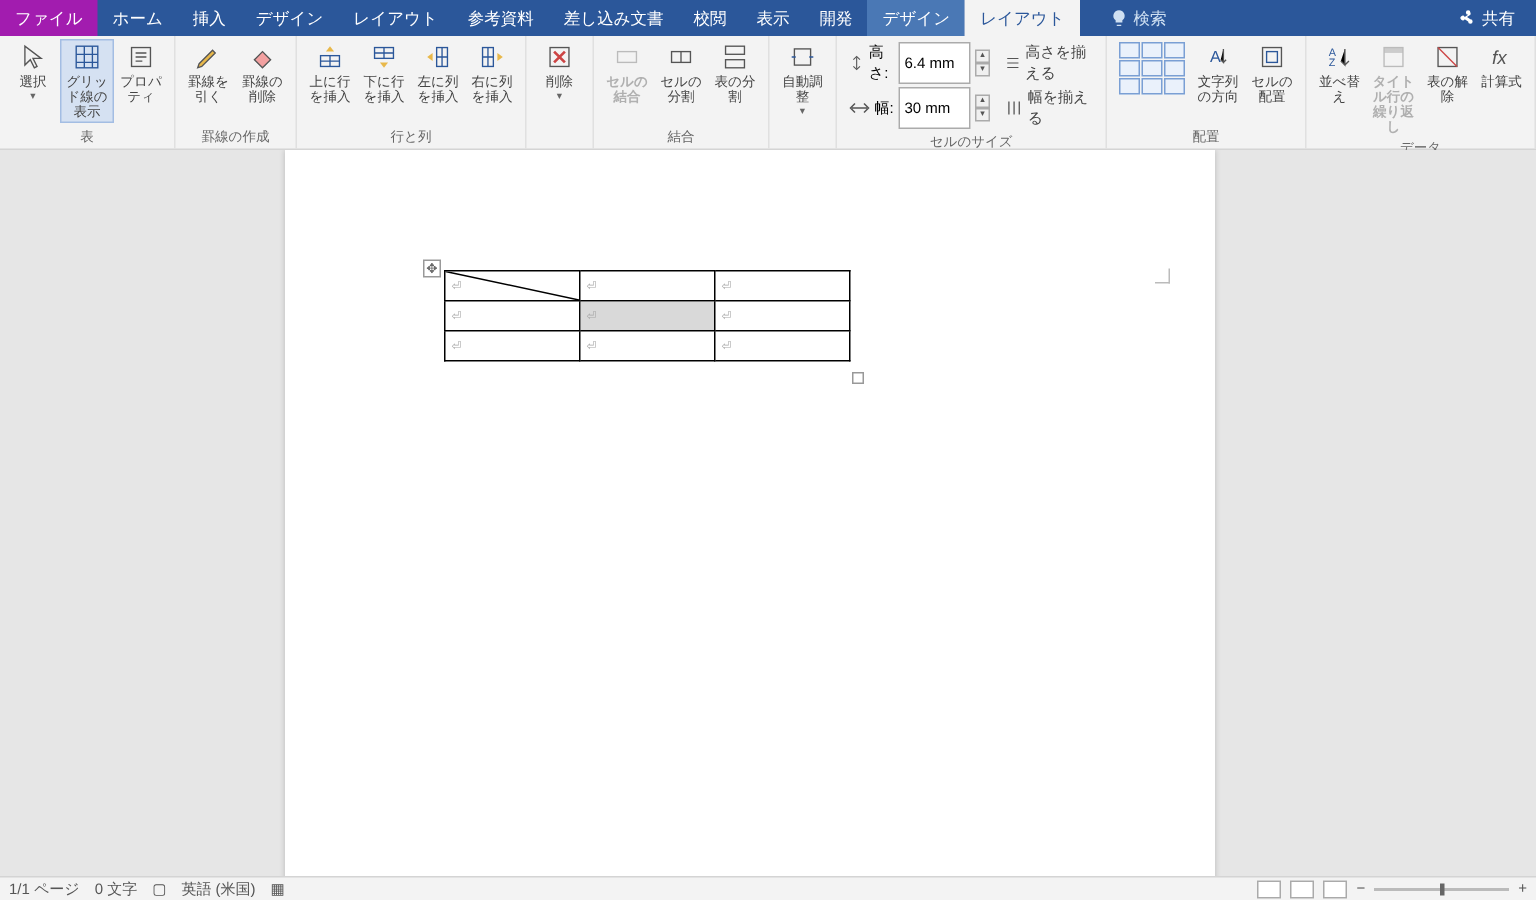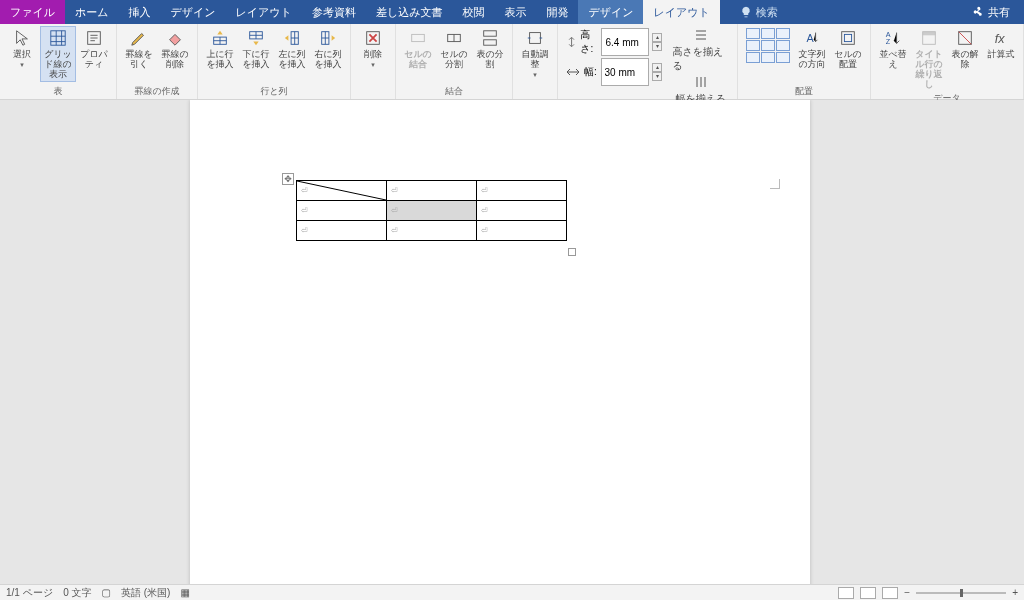--- a/index.html
+++ b/index.html
@@ -25,21 +25,21 @@
 .btn-lg.active { background: #d5e1f2; border: 1px solid #a3bde3; padding: 1px 0; }
 .icon-box { width: 20px; height: 20px; margin-bottom: 2px; display: flex; align-items: center; justify-content: center; }
 .icon-box svg { width: 18px; height: 18px; }
 .drop-arrow { font-size: 7px; color: #666; margin-top: 1px; }
 
 .dim-stack { display: flex; flex-direction: column; gap: 2px; padding: 2px 4px; }
 .dim-row { display: flex; align-items: center; gap: 3px; font-size: 10px; justify-content: space-between; }
 .dim-row input { width: 48px; height: 28px; font-size: 10px; border: 1px solid #ababab; padding: 0 3px; background: #fff; }
 .spin { display: flex; flex-direction: column; }
 .spin div { width: 10px; height: 9px; border: 1px solid #ababab; background: #f0f0f0; font-size: 6px; text-align: center; line-height: 7px; color: #555; cursor: pointer; }
-.check-row { display: flex; align-items: center; gap: 3px; font-size: 10px; color: #444; cursor: pointer; flex-direction: column; }
+.check-row { display: flex; align-items: center; gap: 3px; font-size: 10px; color: #444; cursor: pointer; }
 .mini-grid { display: grid; grid-template-columns: repeat(3,14px); grid-template-rows: repeat(3,11px); gap: 1px; }
 .mini-grid div { border: 1px solid #7a9fd4; background: #eaf1fb; cursor: pointer; }
 
 
 .doc-area { position: absolute; top: 100px; bottom: 16px; left: 0; right: 0; background: #e6e6e6; overflow: hidden; }
 .page { position: absolute; left: 190px; top: 0; width: 620px; height: 820px; background: #fff; box-shadow: 0 0 4px rgba(0,0,0,.2); }
 .move-handle { position: absolute; left: 282px; top: 73px; width: 12px; height: 12px; border: 1px solid #999; background: #fff; font-size: 9px; text-align: center; line-height: 10px; color: #666; cursor: move; }
 .tbl { position: absolute; left: 296px; top: 80px; border-collapse: collapse; }
 .tbl td { border: 1px solid #000; width: 90px; height: 20px; font-size: 8px; color: #aaa; padding-left: 4px; vertical-align: middle; position: relative; }
 .tbl td.sel { background: #d9d9d9; }

